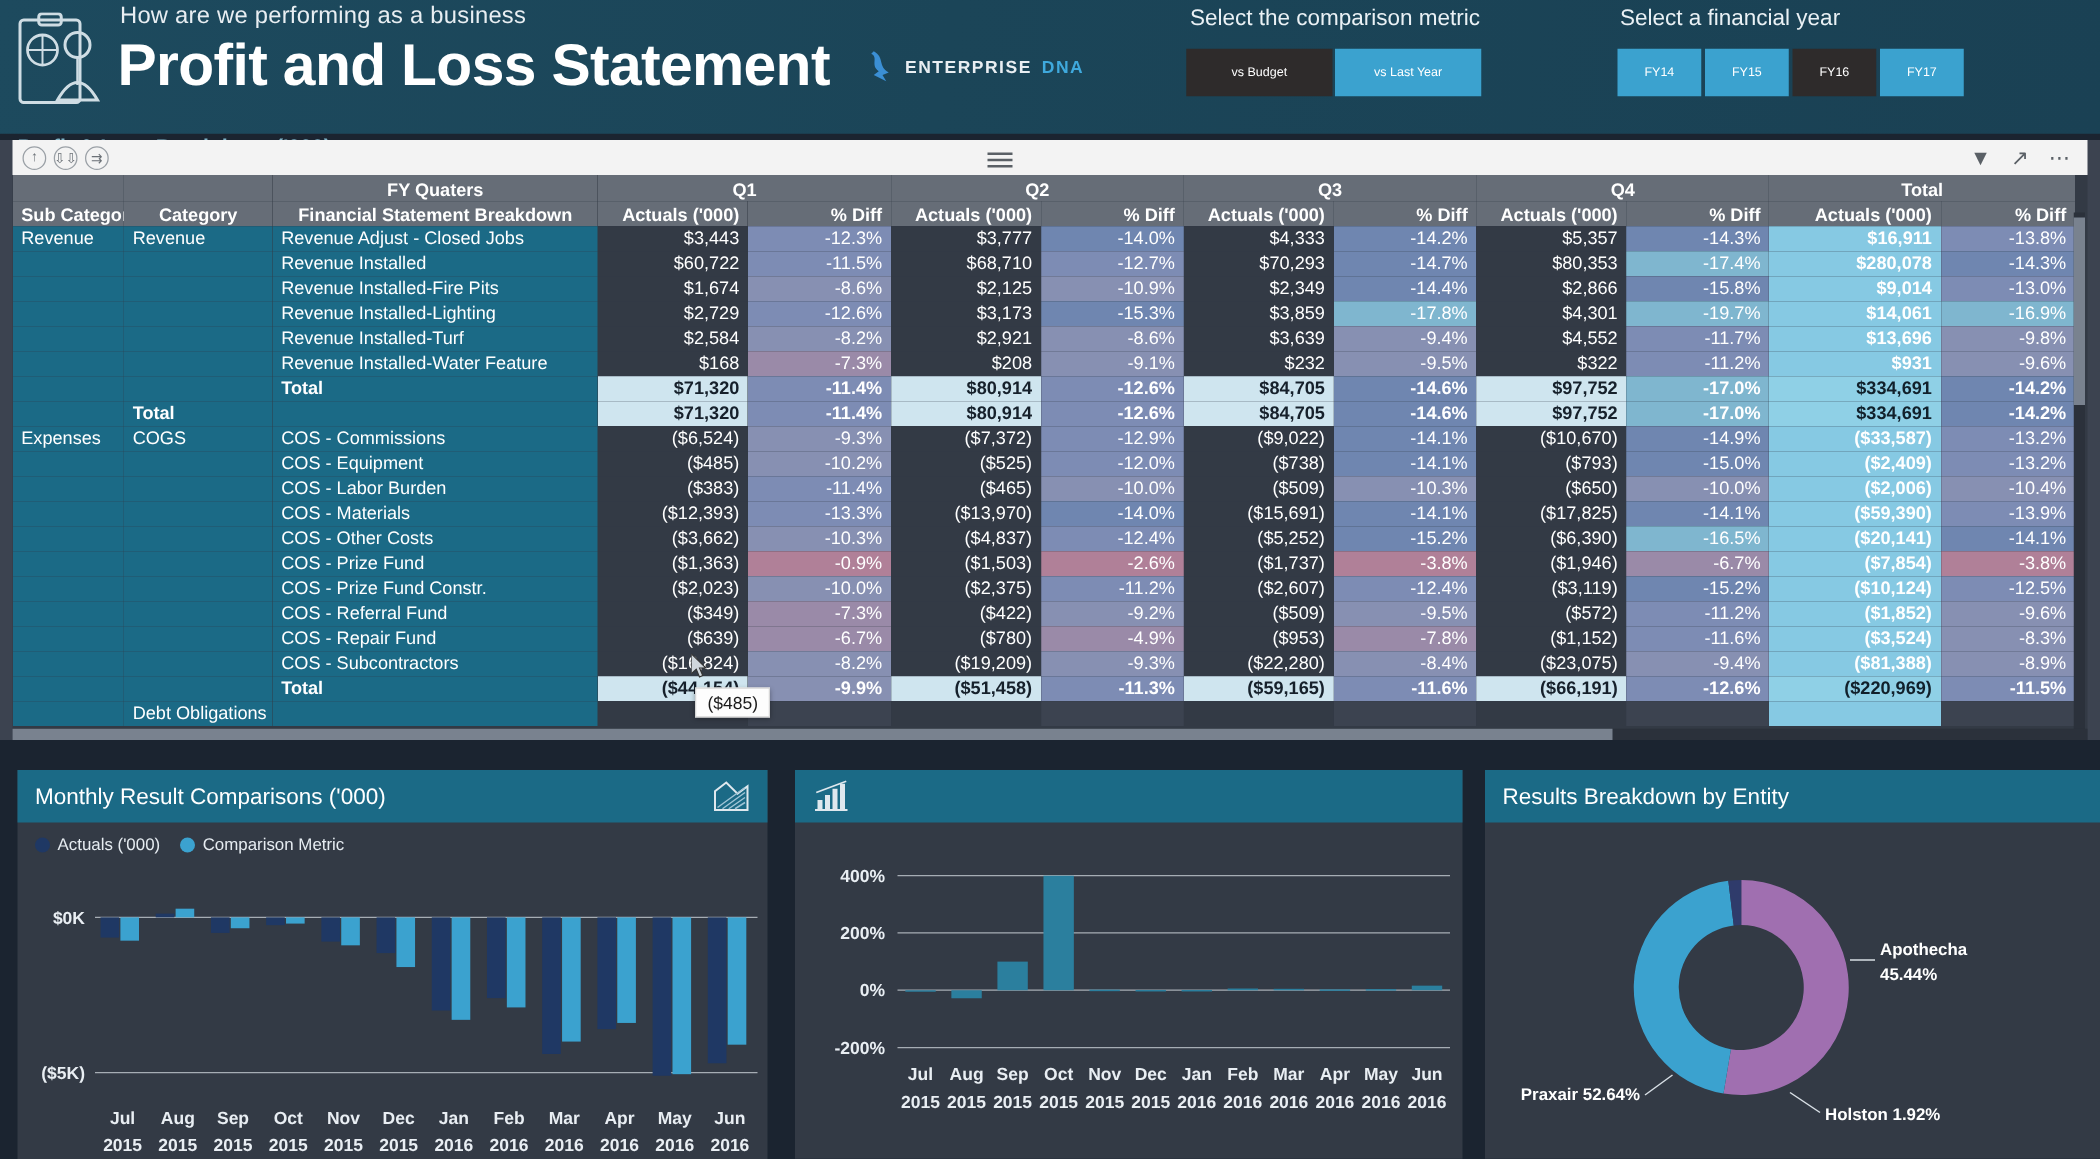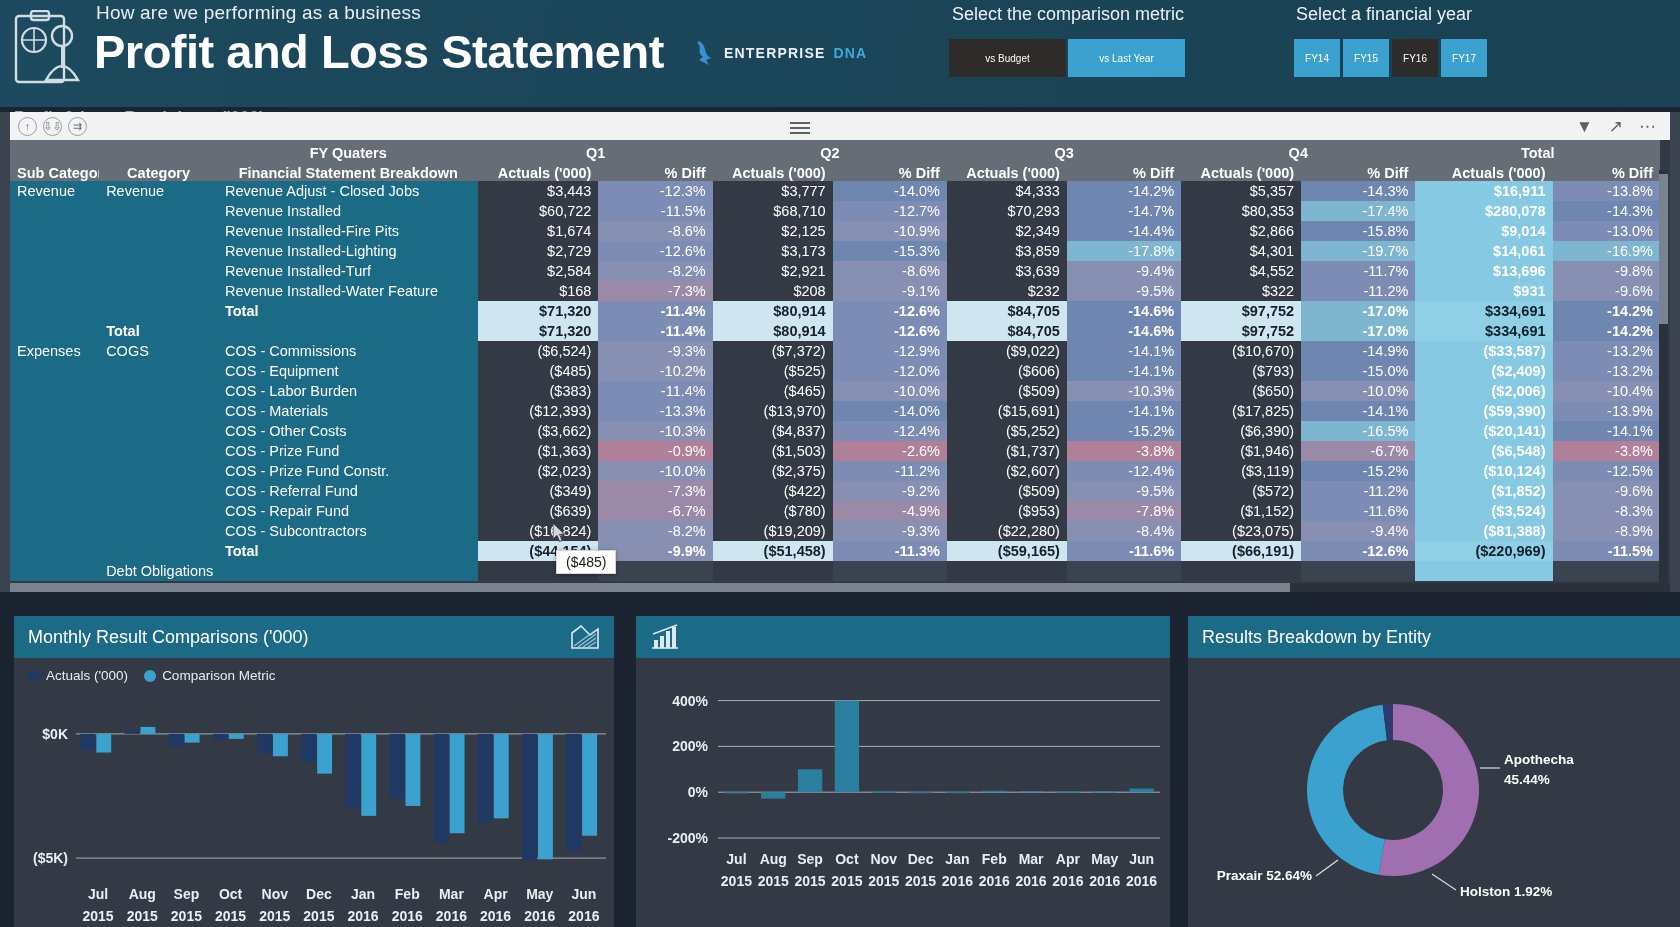--- a/index.html
+++ b/index.html
@@ -37,21 +37,21 @@
   .row-metric { left: 949px; top: 39px; gap: 2px; }
   .row-fy     { left: 1294px; top: 39px; gap: 3px; }
 
   .sbtn {
     border: none; color: #fff; font-size: 10px;
     font-family: "Liberation Sans", sans-serif;
     display: flex; align-items: center; justify-content: center;
     cursor: pointer;
   }
   .sbtn.metric { width: 117px; height: 38px; }
-  .sbtn.fy     { width: 46px;  height: 38px; }
+  .sbtn.fy     { width: 67px;  height: 38px; }
   .sbtn.off { background: #2e2b2b; }
   .sbtn.on  { background: #3ba2cf; }
 
   
   .ghost-title {
     position: absolute; left: 14px; top: 108px;
     font-size: 17px; color: #7fb3c6; font-weight: 600;
   }
   .matrix-shell {
     position: absolute; left: 0px; top: 112px; width: 1680px; height: 480px;
@@ -380,21 +380,21 @@
             <td class="diff" style="background: rgb(125, 140, 180);">-13.2%</td>
           </tr>
           <tr class="">
             <td class="lbl"></td>
             <td class="lbl"></td>
             <td class="lbl">COS - Equipment</td>
             <td class="act">($485)</td>
             <td class="diff" style="background: rgb(135, 144, 178);">-10.2%</td>
             <td class="act">($525)</td>
             <td class="diff" style="background: rgb(125, 140, 180);">-12.0%</td>
-            <td class="act">($606)</td>
+            <td class="act">($738)</td>
             <td class="diff" style="background: rgb(111, 134, 176);">-14.1%</td>
             <td class="act">($793)</td>
             <td class="diff" style="background: rgb(111, 134, 176);">-15.0%</td>
             <td class="tact">($2,409)</td>
             <td class="diff" style="background: rgb(125, 140, 180);">-13.2%</td>
           </tr>
           <tr class="">
             <td class="lbl"></td>
             <td class="lbl"></td>
             <td class="lbl">COS - Labor Burden</td>
@@ -444,21 +444,21 @@
             <td class="lbl"></td>
             <td class="lbl">COS - Prize Fund</td>
             <td class="act">($1,363)</td>
             <td class="diff" style="background: rgb(176, 128, 152); margin-left: 25px;">-0.9%</td>
             <td class="act">($1,503)</td>
             <td class="diff" style="background: rgb(176, 128, 152);">-2.6%</td>
             <td class="act">($1,737)</td>
             <td class="diff" style="background: rgb(176, 128, 152);">-3.8%</td>
             <td class="act">($1,946)</td>
             <td class="diff" style="background: rgb(154, 138, 168);">-6.7%</td>
-            <td class="tact">($6,548)</td>
+            <td class="tact">($7,854)</td>
             <td class="diff" style="background: rgb(176, 128, 152);">-3.8%</td>
           </tr>
           <tr class="">
             <td class="lbl"></td>
             <td class="lbl"></td>
             <td class="lbl">COS - Prize Fund Constr.</td>
             <td class="act">($2,023)</td>
             <td class="diff" style="background: rgb(135, 144, 178);">-10.0%</td>
             <td class="act">($2,375)</td>
             <td class="diff" style="background: rgb(125, 140, 180);">-11.2%</td>

